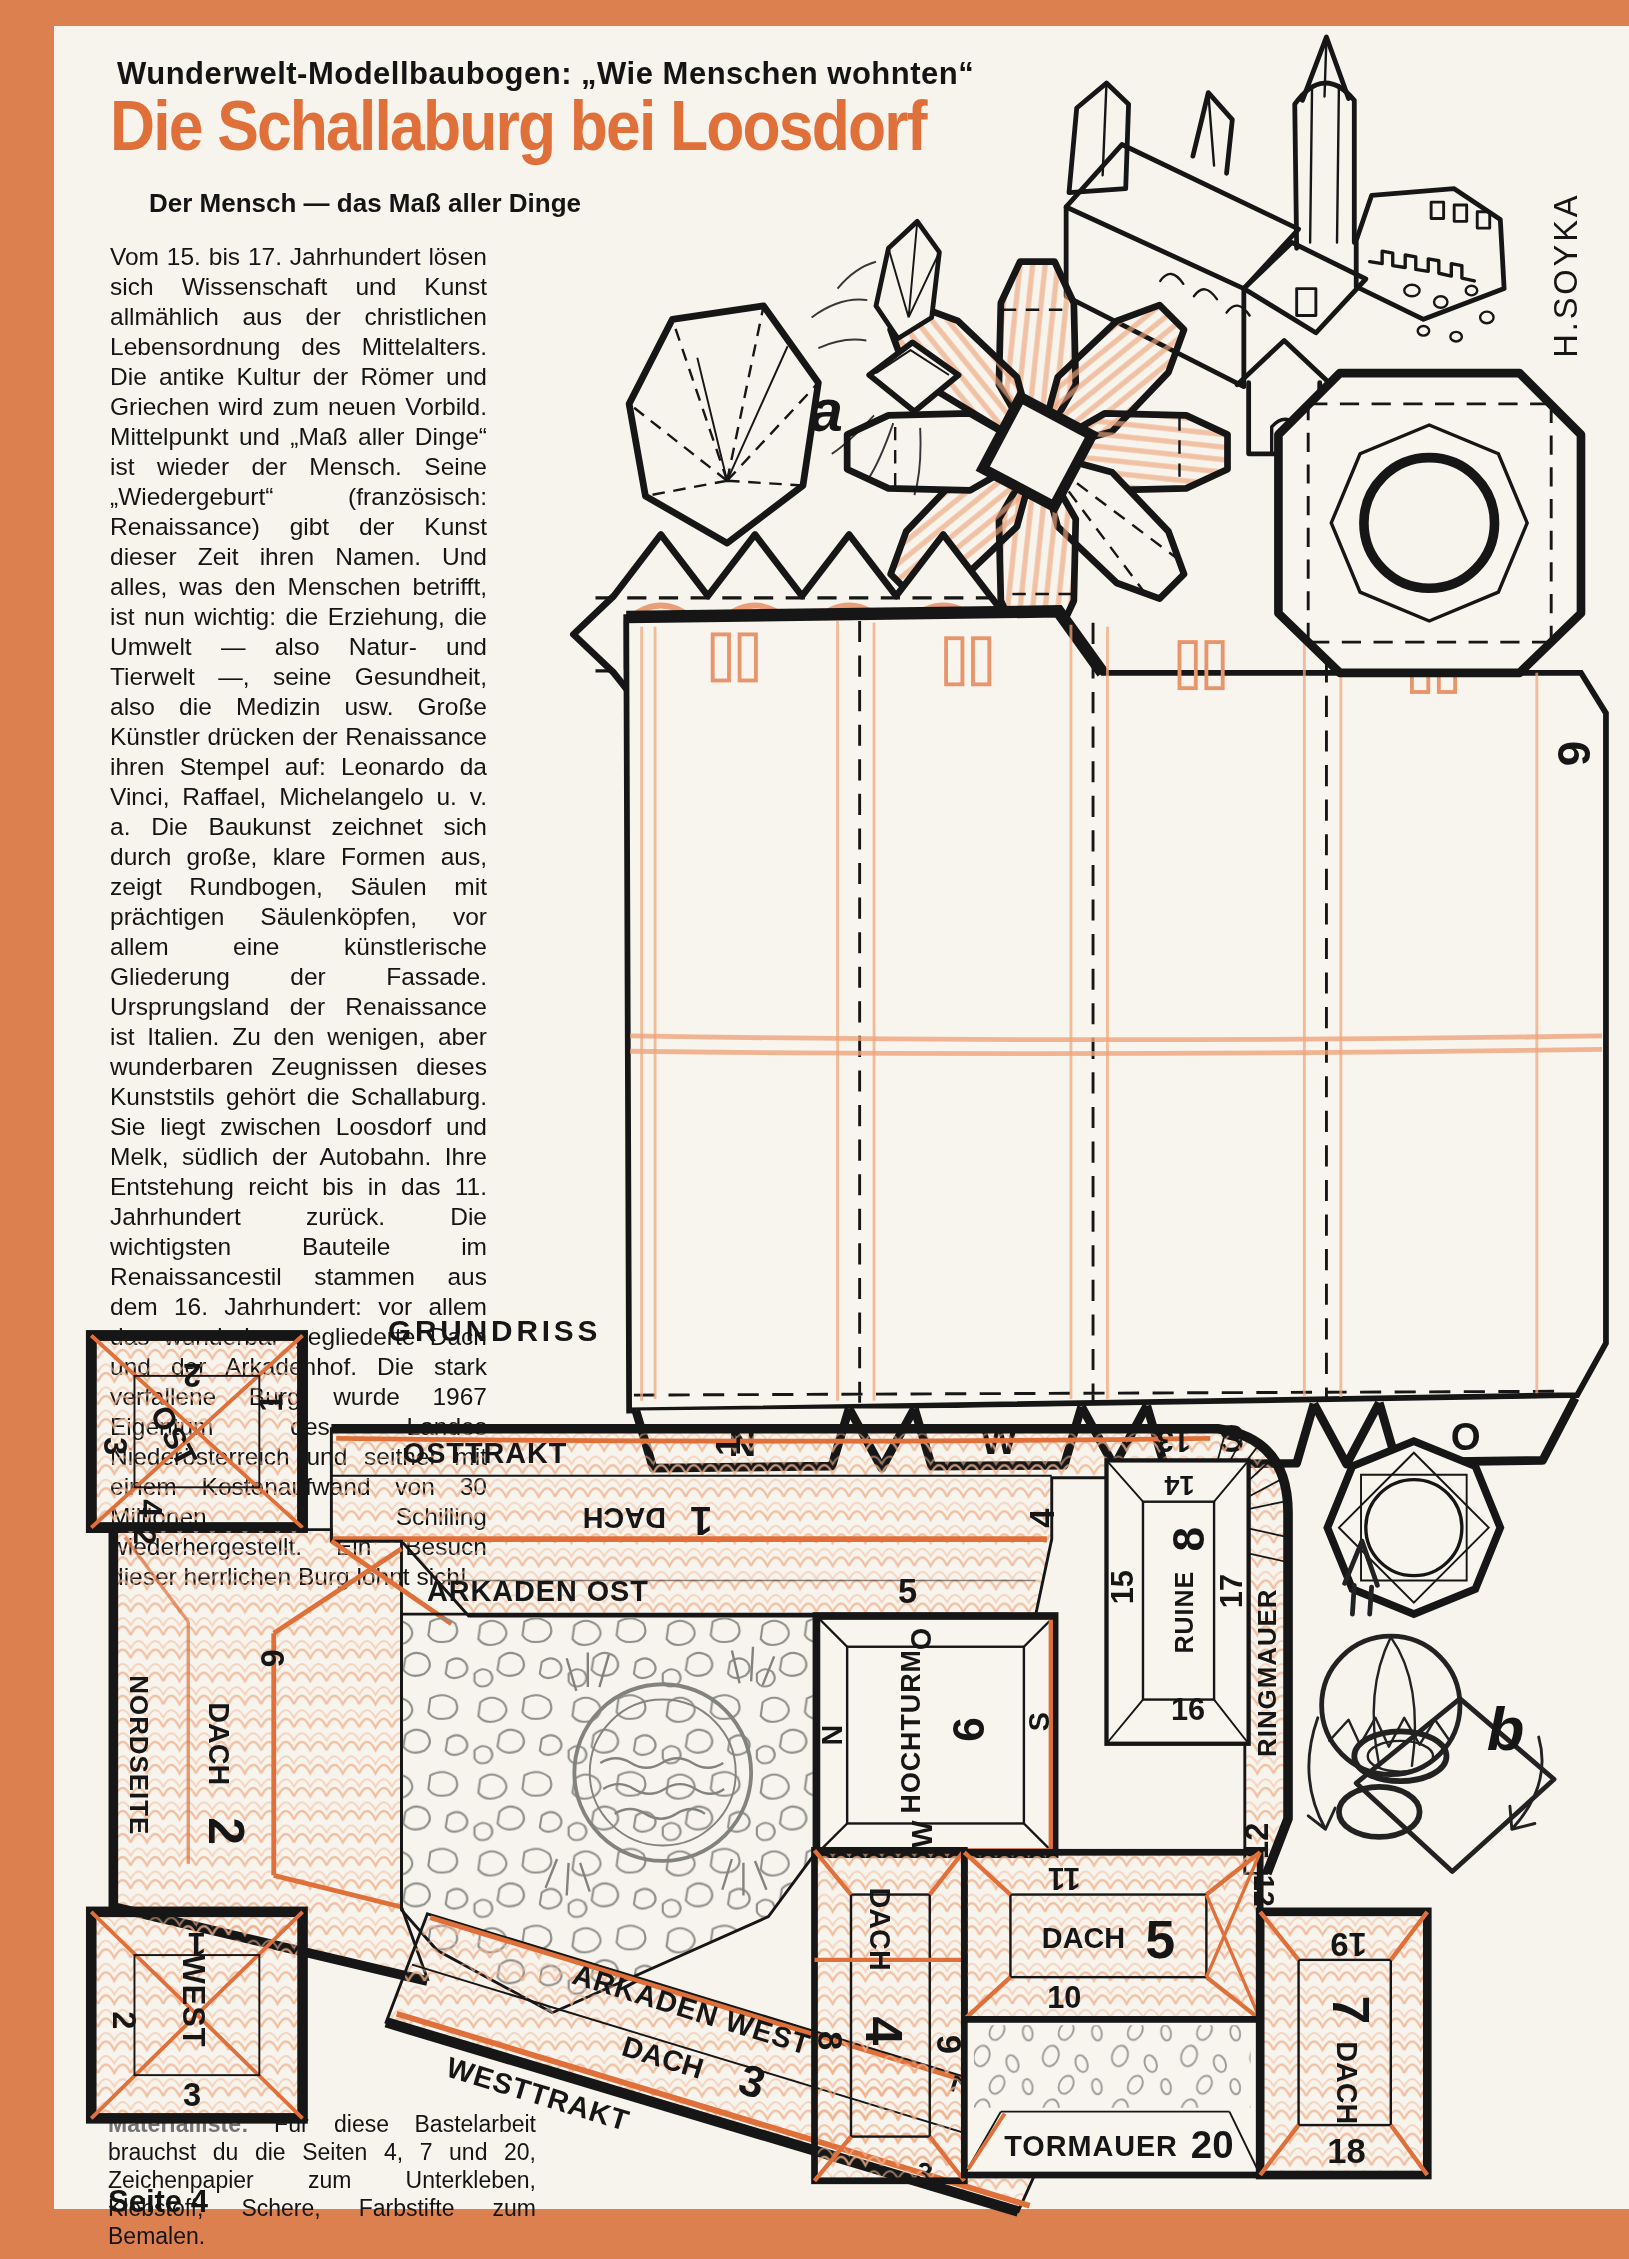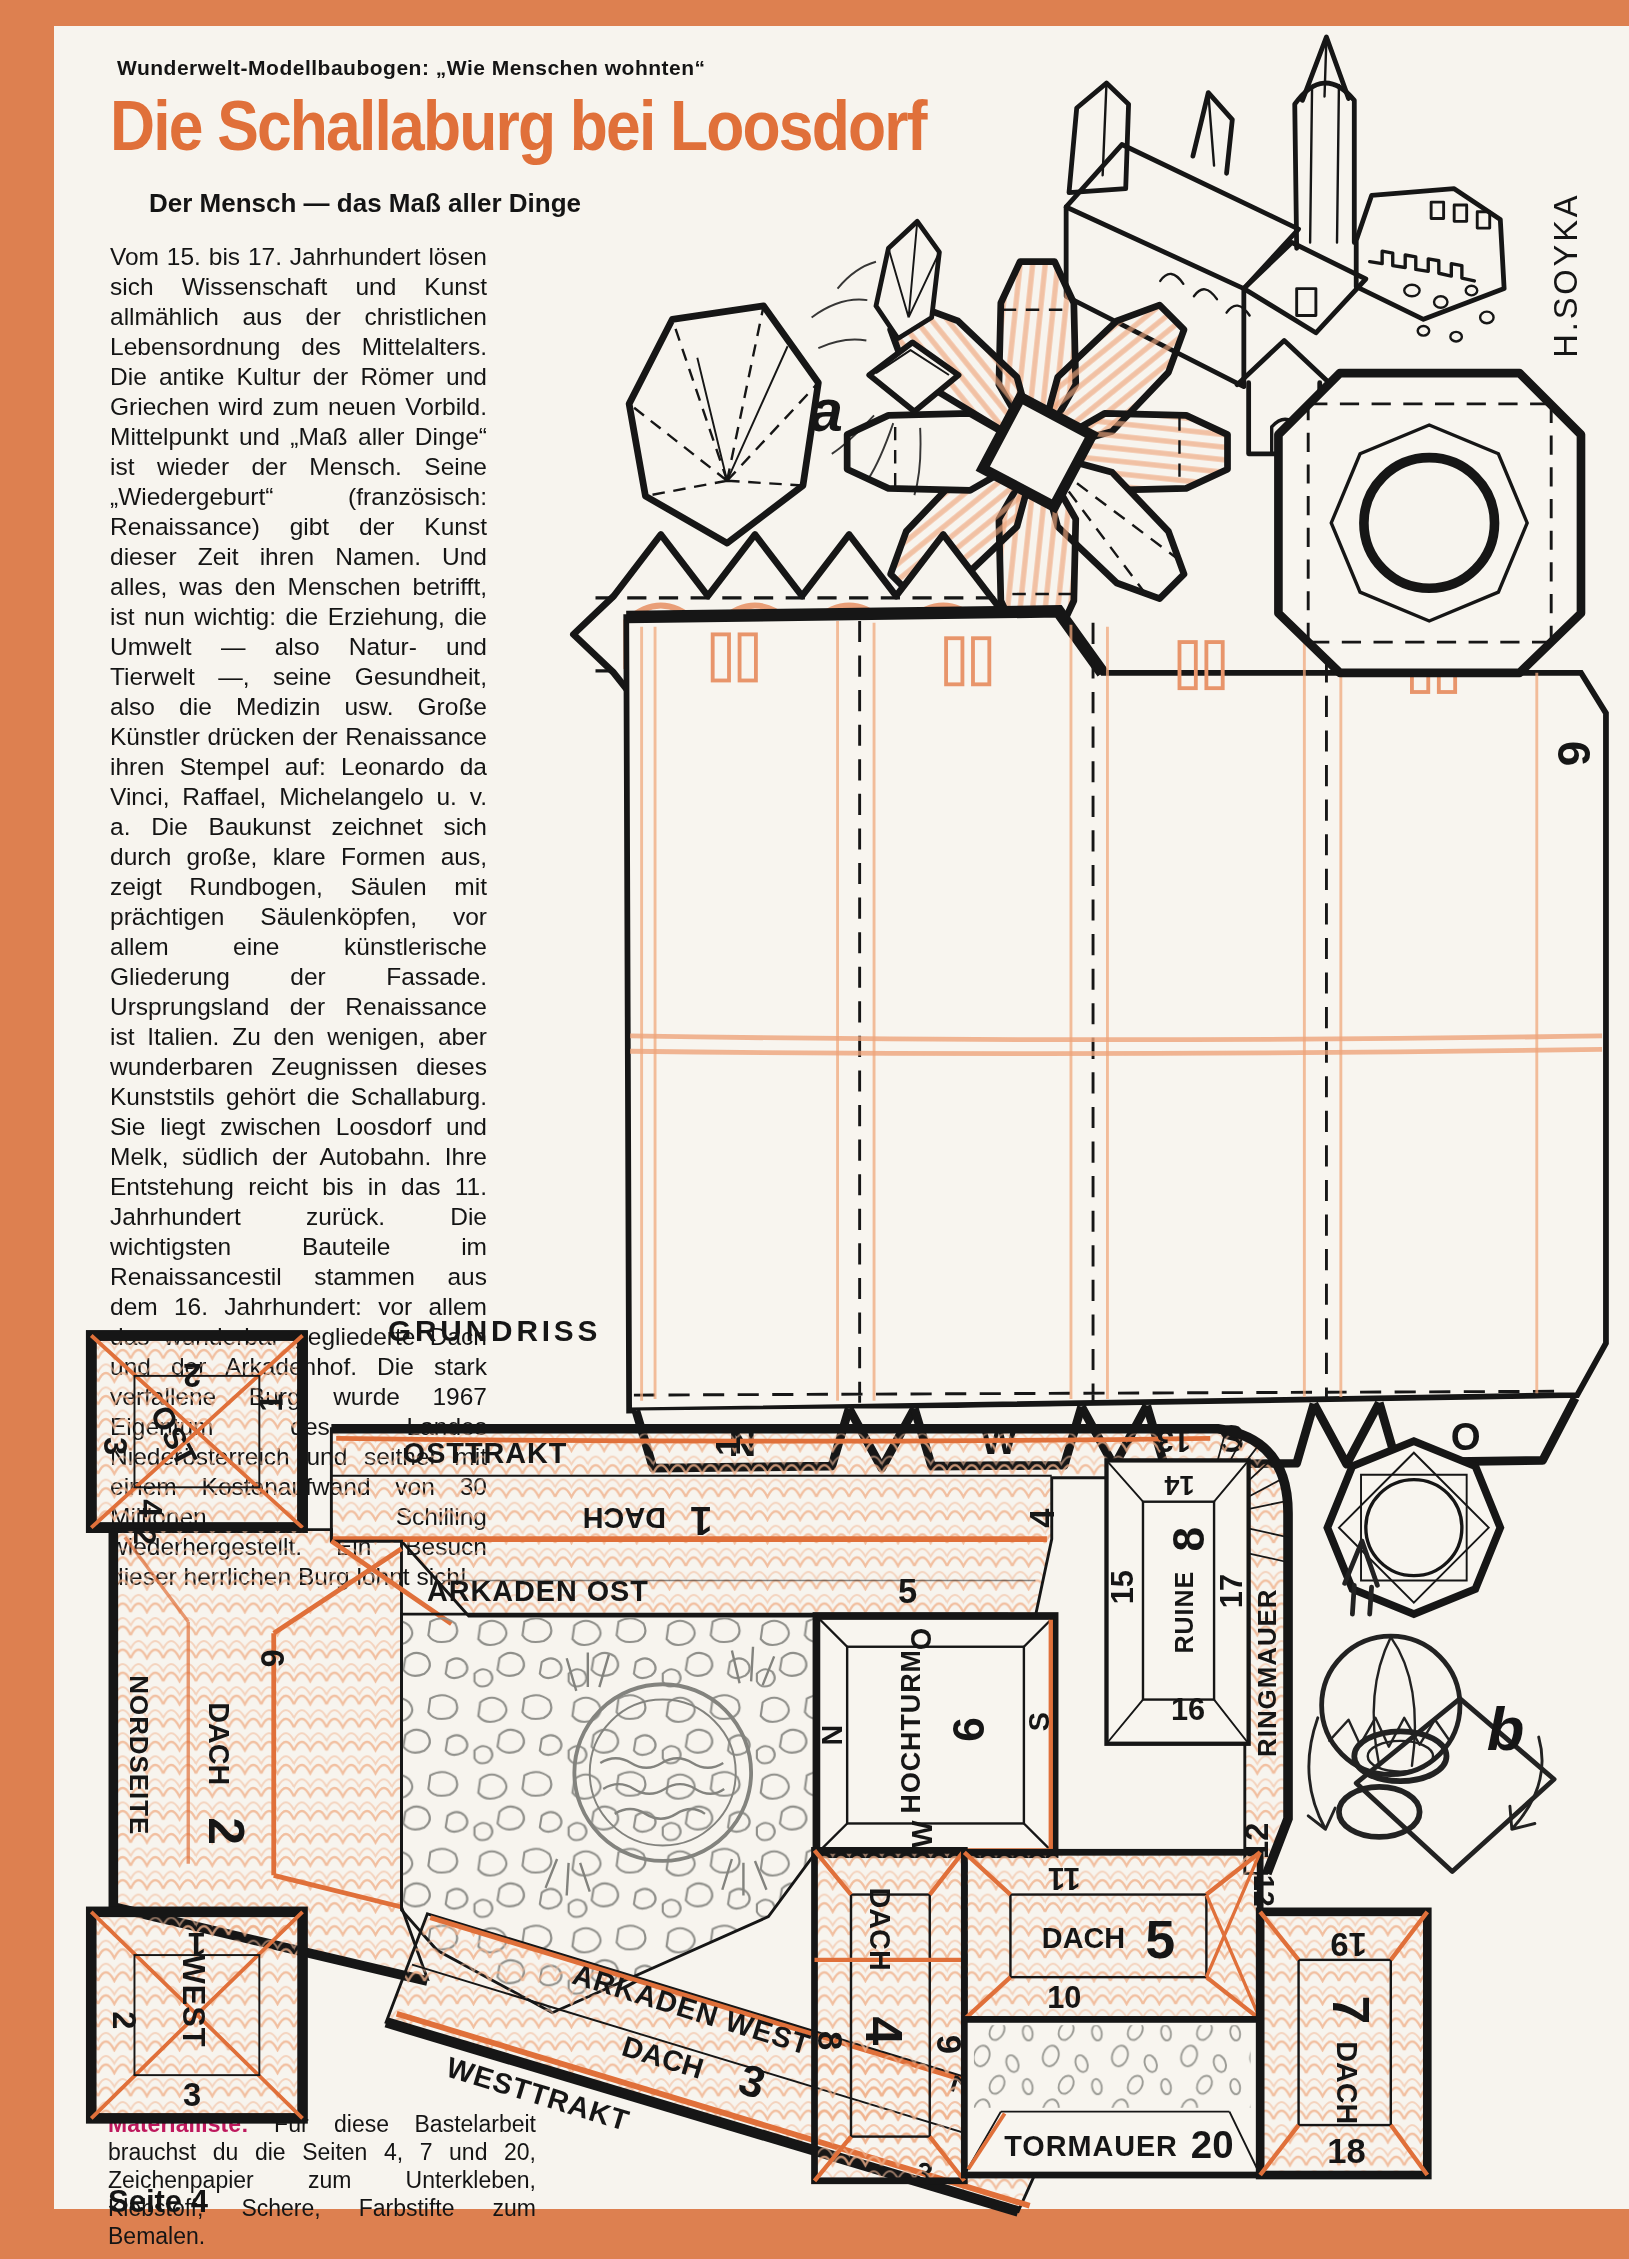--- a/index.html
+++ b/index.html
@@ -2,28 +2,28 @@
 <html><head>
 <meta charset="utf-8">
 <style>
   html,body{margin:0;padding:0;background:#b9b4ac;}
   #page{position:relative;width:1629px;height:2260px;background:#f7f4ee;overflow:hidden;
         font-family:"Liberation Sans",sans-serif;color:#141414;}
   .edge{position:absolute;background:#dd8050;}
   #edge-left{left:0;top:0;width:54px;height:2260px;}
   #edge-top{left:0;top:0;width:1629px;height:26px;}
   #edge-bottom{left:0;top:2209px;width:1629px;height:51px;}
-  #kicker{position:absolute;left:117px;top:56px;font-size:21px;font-weight:700;letter-spacing:0.5px;}
+  #kicker{position:absolute;left:117px;top:56px;font-size:31px;font-weight:700;letter-spacing:0.5px;}
   #title{position:absolute;left:110px;top:85px;font-size:65px;font-weight:700;color:#e0703a;
          letter-spacing:-1.9px;transform:scale(.96,1.08);transform-origin:left top;white-space:nowrap;}
   #subtitle{position:absolute;left:115px;top:188px;font-size:26px;font-weight:700;margin-left:34px;}
   #bodytext{position:absolute;left:110px;top:242px;width:377px;font-size:24.5px;line-height:30px;
             text-align:justify;text-justify:inter-word;}
   #materials{position:absolute;left:108px;top:2110px;width:428px;font-size:23px;line-height:28px;text-align:justify;}
-  #materials .mlabel{color:#be185d;font-weight:700;}
+  #materials .mlabel{color:#737373;font-weight:700;}
   #pagenum{position:absolute;left:108px;top:2167px;font-size:31px;font-weight:700;margin-top:17px;}
   svg{position:absolute;left:0;top:0;}
   svg text{font-family:"Liberation Sans",sans-serif;font-weight:700;fill:#161616;}
   .sig{font-weight:400;letter-spacing:3px;font-size:34px;}
 </style>
 </head>
 <body>
 
 <div id="page">
 

